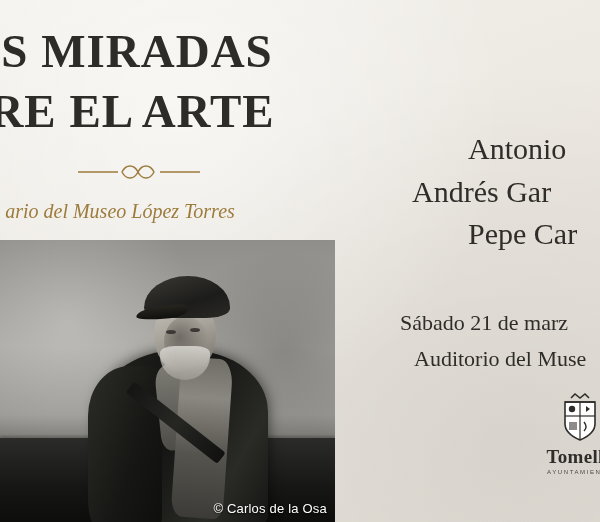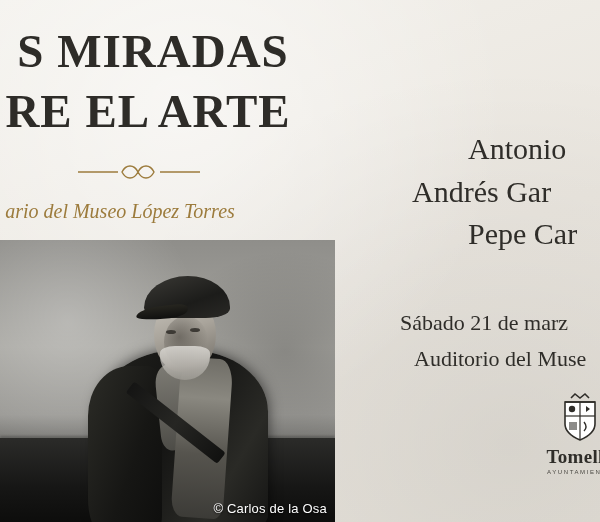--- a/index.html
+++ b/index.html
@@ -31,21 +31,20 @@
     pointer-events: none;
   }
 
   
   .title-block {
     position: absolute;
     left: 0;
     top: 28px;
     width: 300px;
     text-align: center;
-    margin-left: 16px;
   }
   .title-line {
     font-family: "Liberation Serif", serif;
     font-weight: bold;
     color: #2e2c28;
     letter-spacing: 1px;
     line-height: 1.02;
     white-space: nowrap;
   }
   .title-line.l1 {

